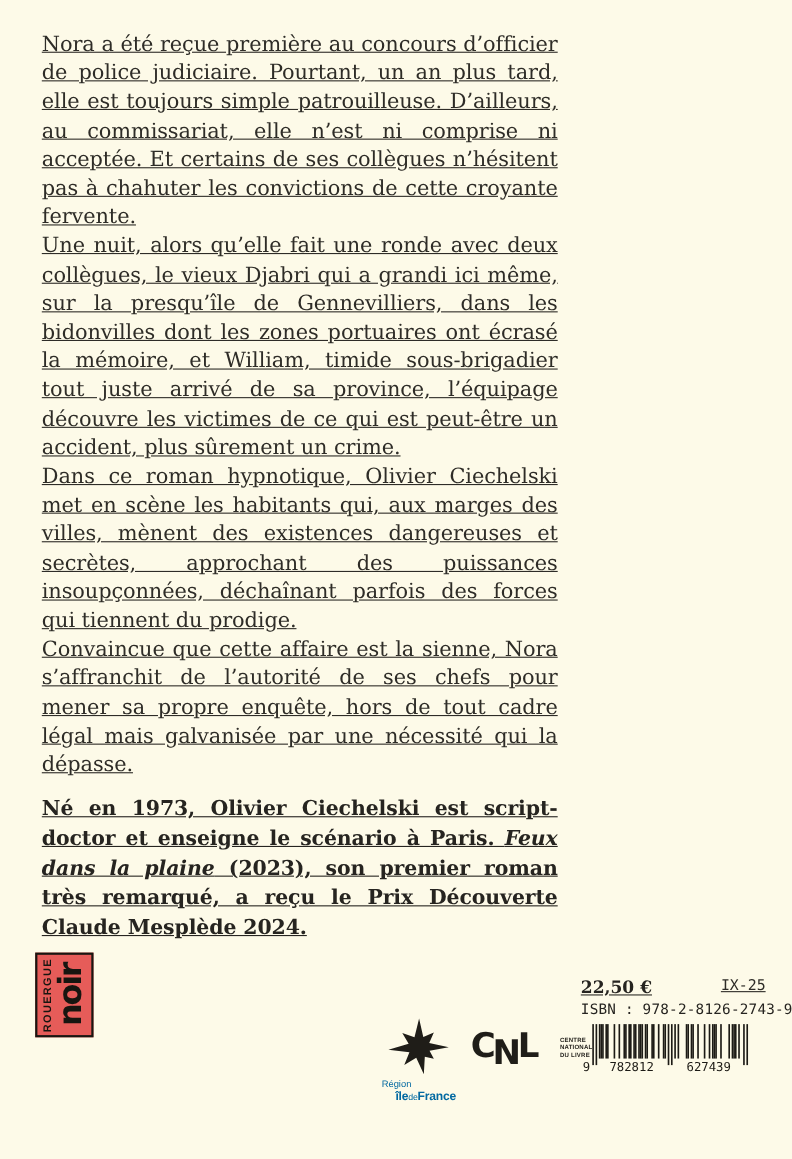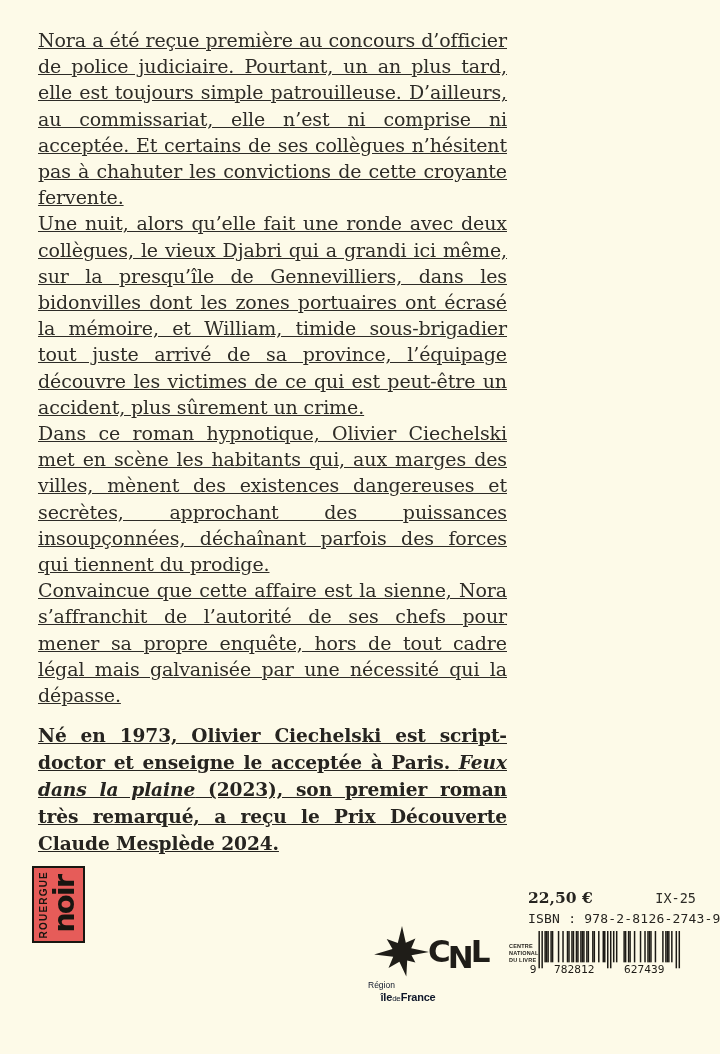--- a/index.html
+++ b/index.html
@@ -55,21 +55,21 @@
     font-family:"Liberation Sans", sans-serif;
     font-weight:700;font-size:10px;letter-spacing:1.2px;
     margin-right:1px;
   }
   .imprint-col{
     font-family:"DejaVu Sans", sans-serif;
     font-weight:800;font-size:29px;letter-spacing:-2px;
   }
 
   
-  .region-logo{position:absolute;left:368px;top:922px;width:80px;color:#0f172a;}
+  .region-logo{position:absolute;left:347px;top:922px;width:80px;color:#0369a1;}
   .region-star{display:block;margin-left:4px;}
   .region-text{margin-top:1px;font-family:"Liberation Sans", sans-serif;line-height:1.15;}
   .region-line1{font-size:8.5px;font-weight:400;display:block;}
   .region-line2{font-size:11px;font-weight:800;display:block;letter-spacing:-0.2px;text-align:center;}
   .region-line2 .mid{font-size:8px;font-weight:400;}
 
   
   .cnl-logo{position:absolute;left:428px;top:936px;width:100px;height:56px;color:#1f1d18;}
   .cnl-letters{
     font-family:"DejaVu Sans", sans-serif;
@@ -77,21 +77,21 @@
   }
   .cnl-letters .cnl-n{position:relative;top:6px;}
   .cnl-caption{
     position:absolute;left:81px;top:7px;
     font-family:"Liberation Sans", sans-serif;
     font-size:5.5px;font-weight:700;line-height:1.25;letter-spacing:0.2px;
   }
 
   
   .commerce{position:absolute;left:528px;top:888px;width:168px;}
-  .price-row{display:flex;justify-content:space-between;align-items:center;}
+  .price-row{display:flex;justify-content:space-between;align-items:flex-start;text-decoration:underline;}
   .price{font-size:15.5px;font-weight:bold;color:#262420;}
   .print-code{font-family:"DejaVu Sans Mono", monospace;font-size:13.5px;color:#2e2c27;}
   .isbn{
     margin-top:4px;
     font-family:"DejaVu Sans Mono", monospace;
     font-size:13px;letter-spacing:0.2px;color:#262420;white-space:nowrap;
   }
   .barcode-wrap{margin-top:5px;}
   .barcode-wrap svg{display:block;}
   .ean-digit{
@@ -106,21 +106,21 @@
 </head>
 <body>
 
 <div class="cover">
 
   <main class="synopsis">
     <p>Nora a été reçue première au concours d’officier de police judiciaire. Pourtant, un an plus tard, elle est toujours simple patrouilleuse. D’ailleurs, au commissariat, elle n’est ni comprise ni acceptée. Et certains de ses collègues n’hésitent pas à chahuter les convictions de cette croyante fervente.</p>
     <p>Une nuit, alors qu’elle fait une ronde avec deux collègues, le vieux Djabri qui a grandi ici même, sur la presqu’île de Gennevilliers, dans les bidonvilles dont les zones portuaires ont écrasé la mémoire, et William, timide sous-brigadier tout juste arrivé de sa province, l’équipage découvre les victimes de ce qui est peut-être un accident, plus sûrement un crime.</p>
     <p>Dans ce roman hypnotique, Olivier Ciechelski met en scène les habitants qui, aux marges des villes, mènent des existences dangereuses et secrètes, approchant des puissances insoupçonnées, déchaînant parfois des forces qui tiennent du prodige.</p>
     <p>Convaincue que cette affaire est la sienne, Nora s’affranchit de l’autorité de ses chefs pour mener sa propre enquête, hors de tout cadre légal mais galvanisée par une nécessité qui la dépasse.</p>
-    <p class="bio"><span>Né en 1973, Olivier Ciechelski est script-doctor et enseigne le acceptée à Paris. </span><em>Feux dans la plaine</em><span> (2023), son premier roman très remarqué, a reçu le Prix Découverte Claude Mesplède 2024.</span></p>
+    <p class="bio"><span>Né en 1973, Olivier Ciechelski est script-doctor et enseigne le scénario à Paris. </span><em>Feux dans la plaine</em><span> (2023), son premier roman très remarqué, a reçu le Prix Découverte Claude Mesplède 2024.</span></p>
   </main>
 
   <div class="imprint">
     <span class="vtext imprint-pub">ROUERGUE</span>
     <span class="vtext imprint-col">noir</span>
   </div>
 
   <div class="region-logo">
     <svg class="region-star" width="60" height="58" viewBox="0 0 60 58">
       <polygon fill="#1f1d18" points="30,4 33.8,20.8 43.4,16.6 39.2,26.2 57,30 39.5,33.3 43.4,40.5 35.2,38.6 34.3,54.6 27.4,39.7 16.5,46.1 21.2,34.7 2.1,32.4 20.5,26.9 14.7,17.1 25.8,20.9"></polygon>

